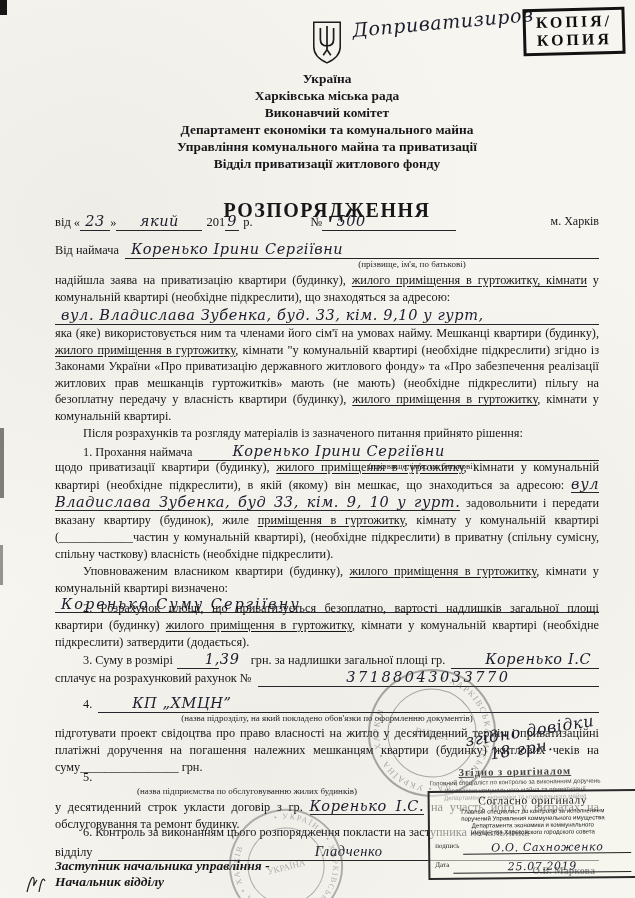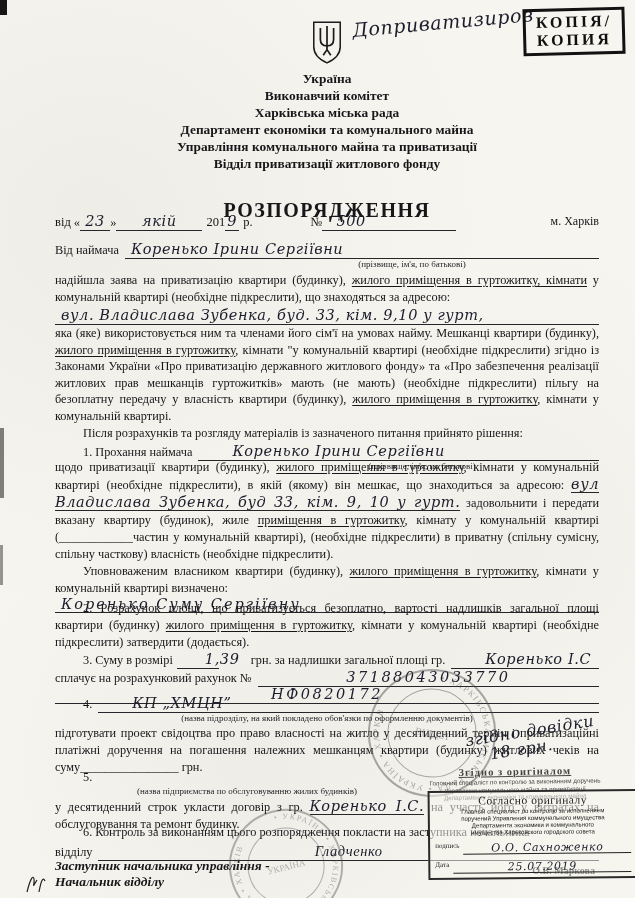--- a/index.html
+++ b/index.html
@@ -85,33 +85,33 @@
     <div>КОПИЯ</div>
   </div>
 
   <div class="sec sec-header">
     <svg width="34" height="46" viewBox="0 0 36 48" style="display:block;margin:0 auto;">
       <path d="M4 2 h28 v26 c0 9 -7 14 -14 17 c-7 -3 -14 -8 -14 -17 z" fill="none" stroke="#1b1b1b" stroke-width="1.6"></path>
       <path d="M11 8 v12 c0 5 3 7 7 7 c4 0 7 -2 7 -7 V8" fill="none" stroke="#1b1b1b" stroke-width="1.8"></path>
       <path d="M18 6 v25 M18 31 l-4 6 M18 31 l4 6" stroke="#1b1b1b" stroke-width="1.8" fill="none"></path>
     </svg>
     <div class="org-line" style="margin-top:4px;">Україна</div>
+    <div class="org-line">Харківська міська рада</div>
     <div class="org-line">Виконавчий комітет</div>
-    <div class="org-line">Харківська міська рада</div>
     <div class="org-line">Департамент економіки та комунального майна</div>
     <div class="org-line">Управління комунального майна та приватизації</div>
     <div class="org-line">Відділ приватизації житлового фонду</div>
     <div class="doc-title">РОЗПОРЯДЖЕННЯ</div>
   </div>
 
   <div class="sec sec-date">
     <span>від «</span>
     <span class="hw fill hwc" style="width:30px;">23</span>
     <span>»</span>
-    <span class="hw fill hwc" style="width:86px;">якій</span>
+    <span class="hw fill hwc" style="width:86px;">який</span>
     <span style="margin-left:4px;">201</span>
     <span class="hw fill hwc" style="width:14px;">9</span>
     <span style="margin-left:4px;">р.</span>
     <span style="margin-left:58px;">№</span>
     <span class="hw fill" style="width:120px; padding-left:14px;">500</span>
     <span class="city">м. Харків</span>
   </div>
 
   <div class="sec sec-tenant">
     <div class="fillrow">
@@ -147,23 +147,20 @@
     <p class="ind"><span>2. Розрахунок площі, що приватизується безоплатно, вартості надлишків загальної площі квартири (будинку) </span><span class="u">жилого приміщення в гуртожитку</span><span>, кімнати у комунальній квартирі (необхідне підкреслити) затвердити (додається).</span></p>
     <div class="fillrow ind" style="height:18px;">
       <span>3. Суму в розмірі</span>
       <span class="hw fill hwc" style="width:42px; margin-left:4px;">1,39</span>
       <span style="margin-left:4px;">грн. за надлишки загальної площі гр.</span>
       <span class="hw fill grow">Коренько І.С</span>
     </div>
     <div class="fillrow" style="height:18px;">
       <span>сплачує на розрахунковий рахунок №</span>
       <span class="hw fill grow acct" style="text-align:center;">37188043033770</span>
-    </div>
-    <div class="fillrow" style="height:17px;">
-      <span class="hw fill grow acct" style="margin-left:0; text-align:center;">НФ0820172</span>
     </div>
   </div>
 
   <div class="sec" style="top:694px;">
     <div class="fillrow ind" style="height:19px;">
       <span>4.</span>
       <span class="hw fill grow">КП „ХМЦН”</span>
     </div>
     <div class="caption">(назва підрозділу, на який покладено обов'язки по оформленню документів)</div>
     <p style="margin-top:2px;">підготувати проект свідоцтва про право власності на житло у десятиденний термін і приватизаційні платіжні доручення на погашення належних мешканцям квартири (будинку) житлових чеків на суму________________ грн.</p>

